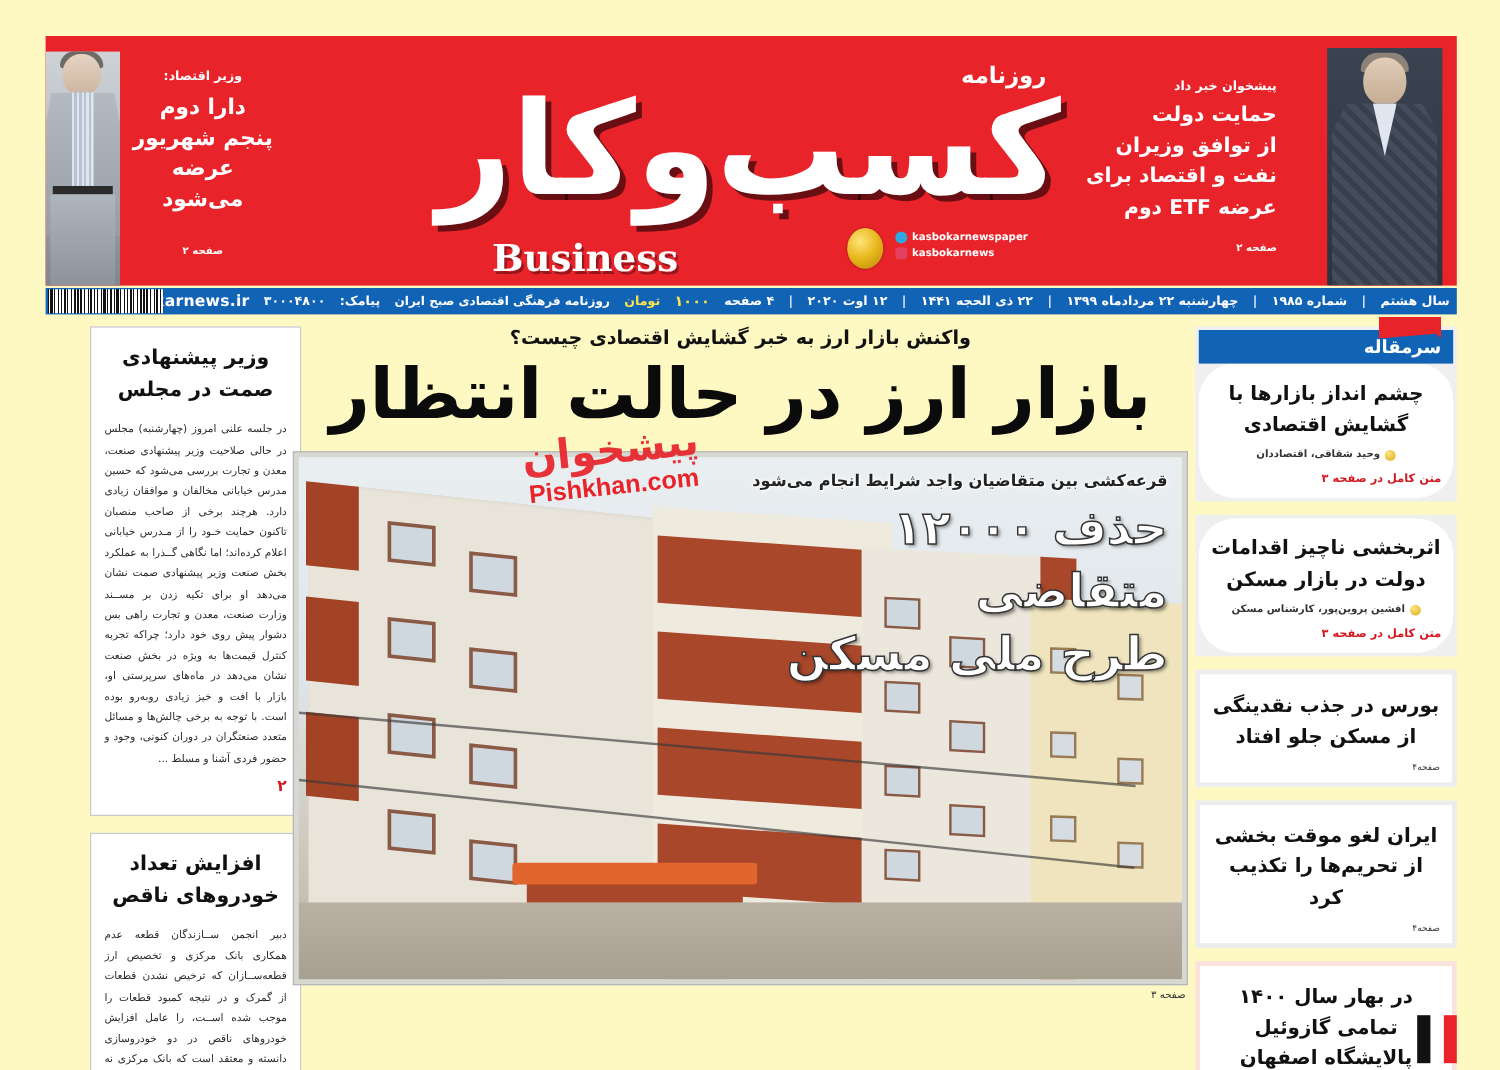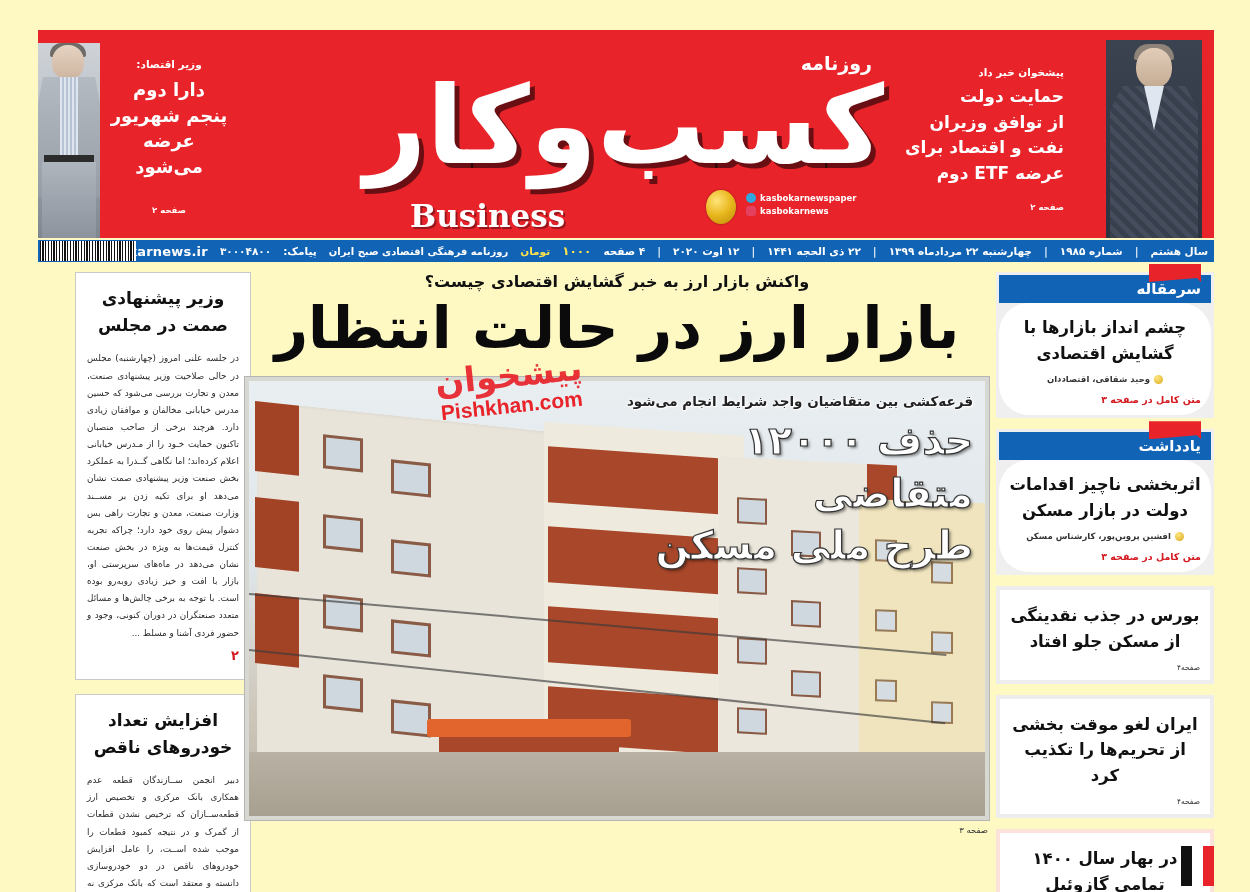--- a/index.html
+++ b/index.html
@@ -569,24 +569,20 @@
         <h3>چشم انداز بازارها با گشایش اقتصادی</h3>
         <div class="byline">
           <span class="dot"></span>
           <span>وحید شقاقی، اقتصاددان</span>
         </div>
         <div class="more">متن کامل در صفحه ۳</div>
       </div>
     </div>
 
     <div class="rbox">
-      <div class="rhead">
-        <div class="tab"></div>
-        <span>یادداشت</span>
-      </div>
       <div class="rbody">
         <h3>اثربخشی ناچیز اقدامات دولت در بازار مسکن</h3>
         <div class="byline">
           <span class="dot"></span>
           <span>افشین پروین‌پور، کارشناس مسکن</span>
         </div>
         <div class="more">متن کامل در صفحه ۳</div>
       </div>
     </div>
 

